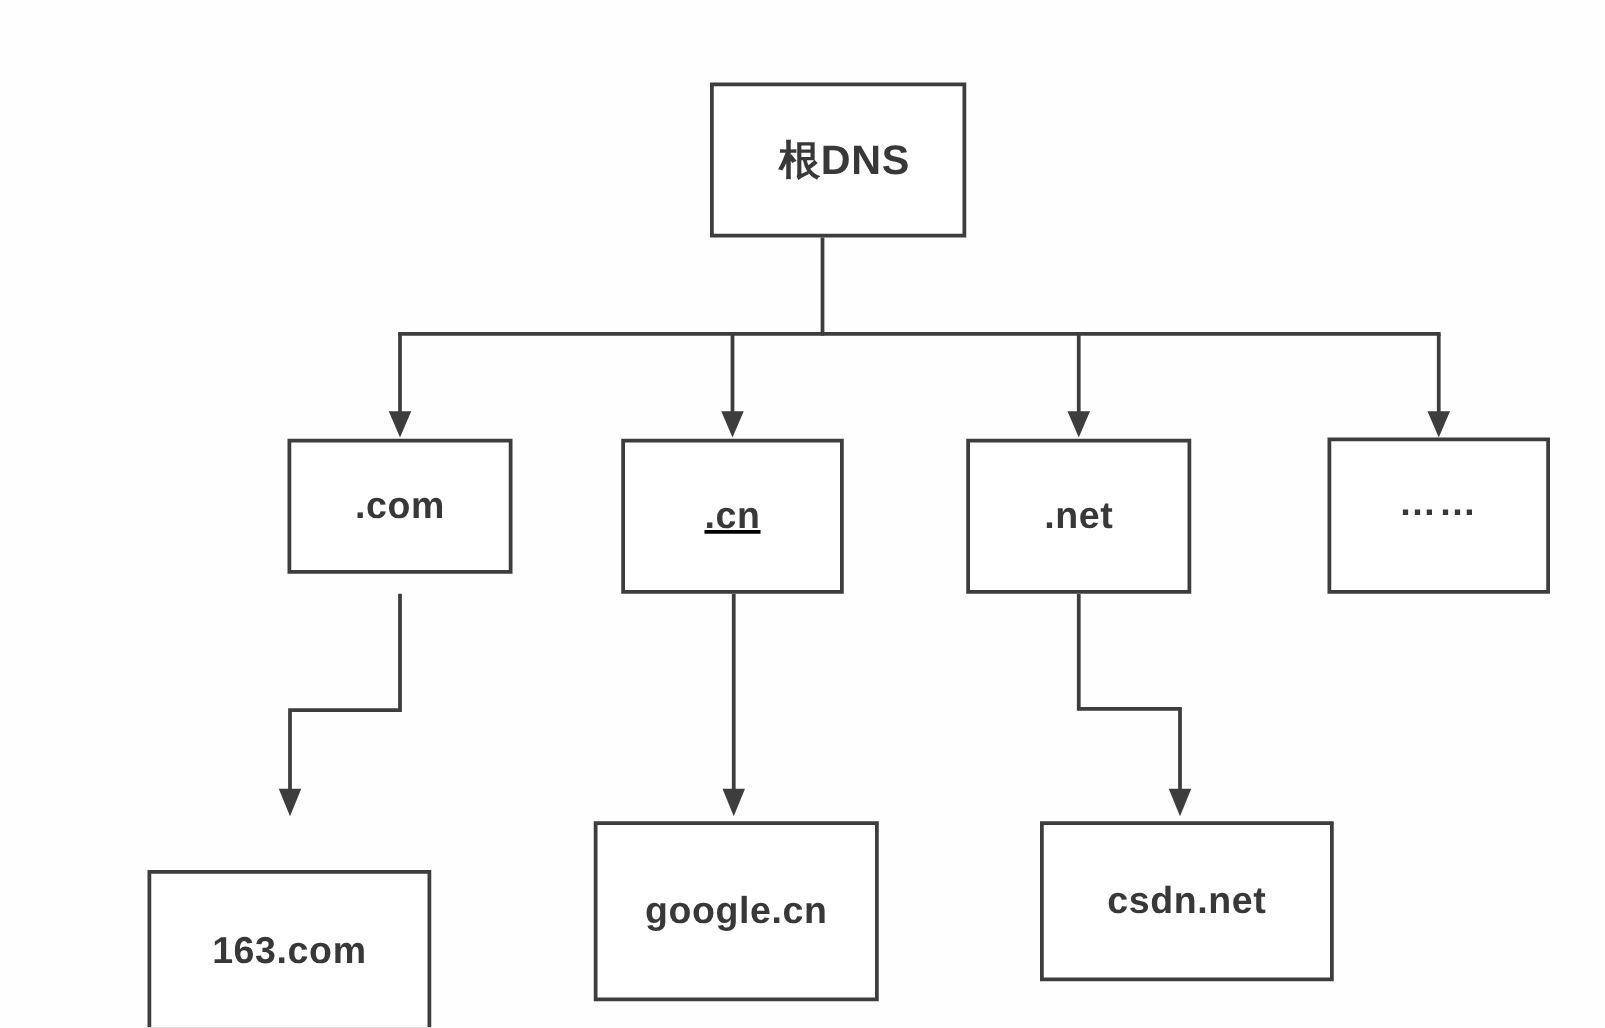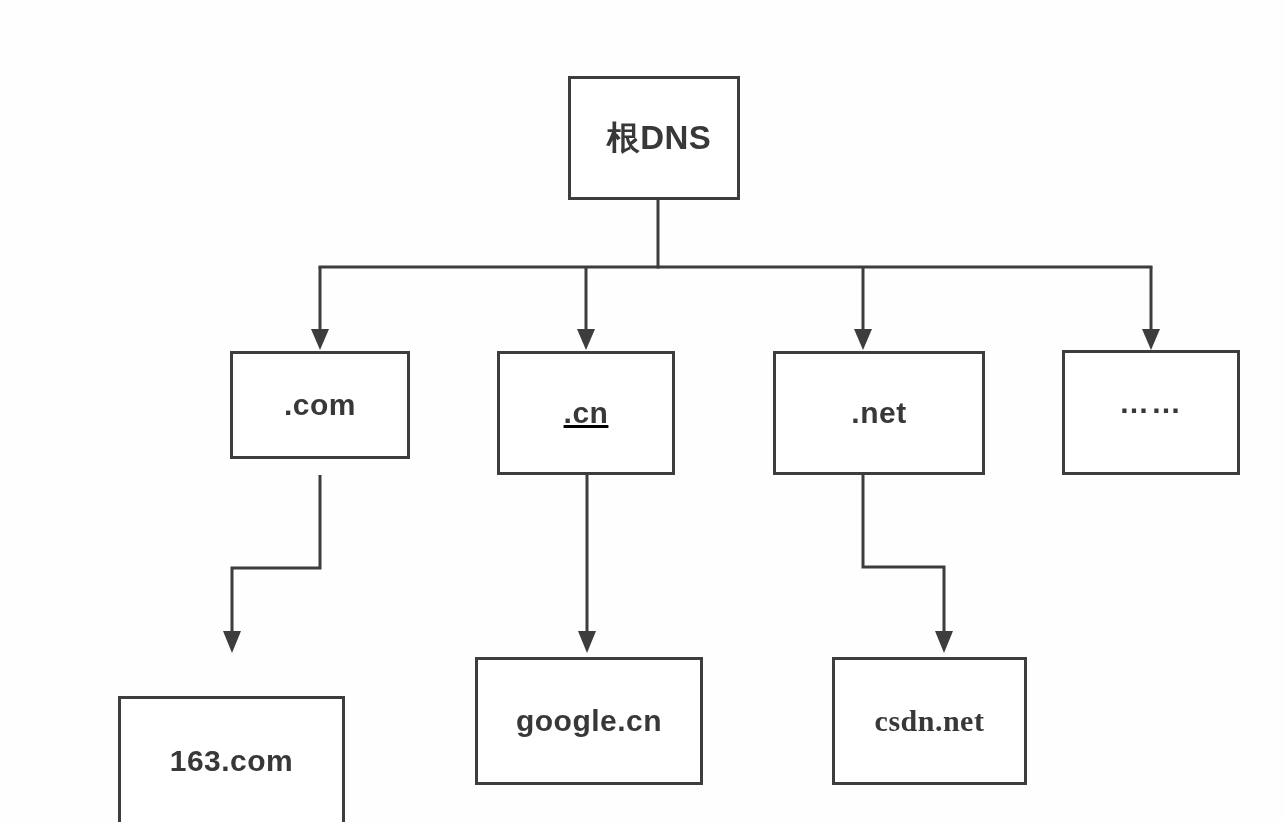--- a/index.html
+++ b/index.html
@@ -40,30 +40,30 @@
     align-items: center;
     justify-content: center;
   }
   .node .label {
     font-weight: bold;
     font-size: 30px;
     color: #383838;
     letter-spacing: 0.5px;
     white-space: nowrap;
   }
-  .node-root    { left: 568px;  top: 76px;  width: 172px; height: 124px; padding-left: 10px; }
+  .node-root    { left: 568px;  top: 66px;  width: 205px; height: 124px; padding-left: 10px; }
   .node-root .label { font-size: 33px; }
   .node-com     { left: 230px;  top: 351px; width: 180px; height: 108px; }
   .node-cn      { left: 497px;  top: 351px; width: 178px; height: 124px; text-decoration: underline; }
-  .node-net     { left: 773px;  top: 351px; width: 212px; height: 124px; }
+  .node-net     { left: 773px;  top: 351px; width: 180px; height: 124px; }
   .node-dots    { left: 1062px; top: 350px; width: 178px; height: 125px; }
   .node-dots .label { transform: translateY(-10px); letter-spacing: 2px; }
   .node-163com  { left: 118px;  top: 696px; width: 227px; height: 129px; }
-  .node-googlecn{ left: 475px;  top: 657px; width: 228px; height: 128px; }
-  .node-csdnnet { left: 832px;  top: 657px; width: 195px; height: 128px; font-family: Liberation Serif, serif; }
+  .node-googlecn{ left: 475px;  top: 657px; width: 228px; height: 144px; }
+  .node-csdnnet { left: 832px;  top: 657px; width: 235px; height: 128px; }
 </style>
 </head>
 <body>
 
 <div class="canvas">
 
   <svg class="edges-svg" viewBox="0 0 1284 822" xmlns="http://www.w3.org/2000/svg">
 
     <line x1="658" y1="186" x2="658" y2="268.5"></line>
 

